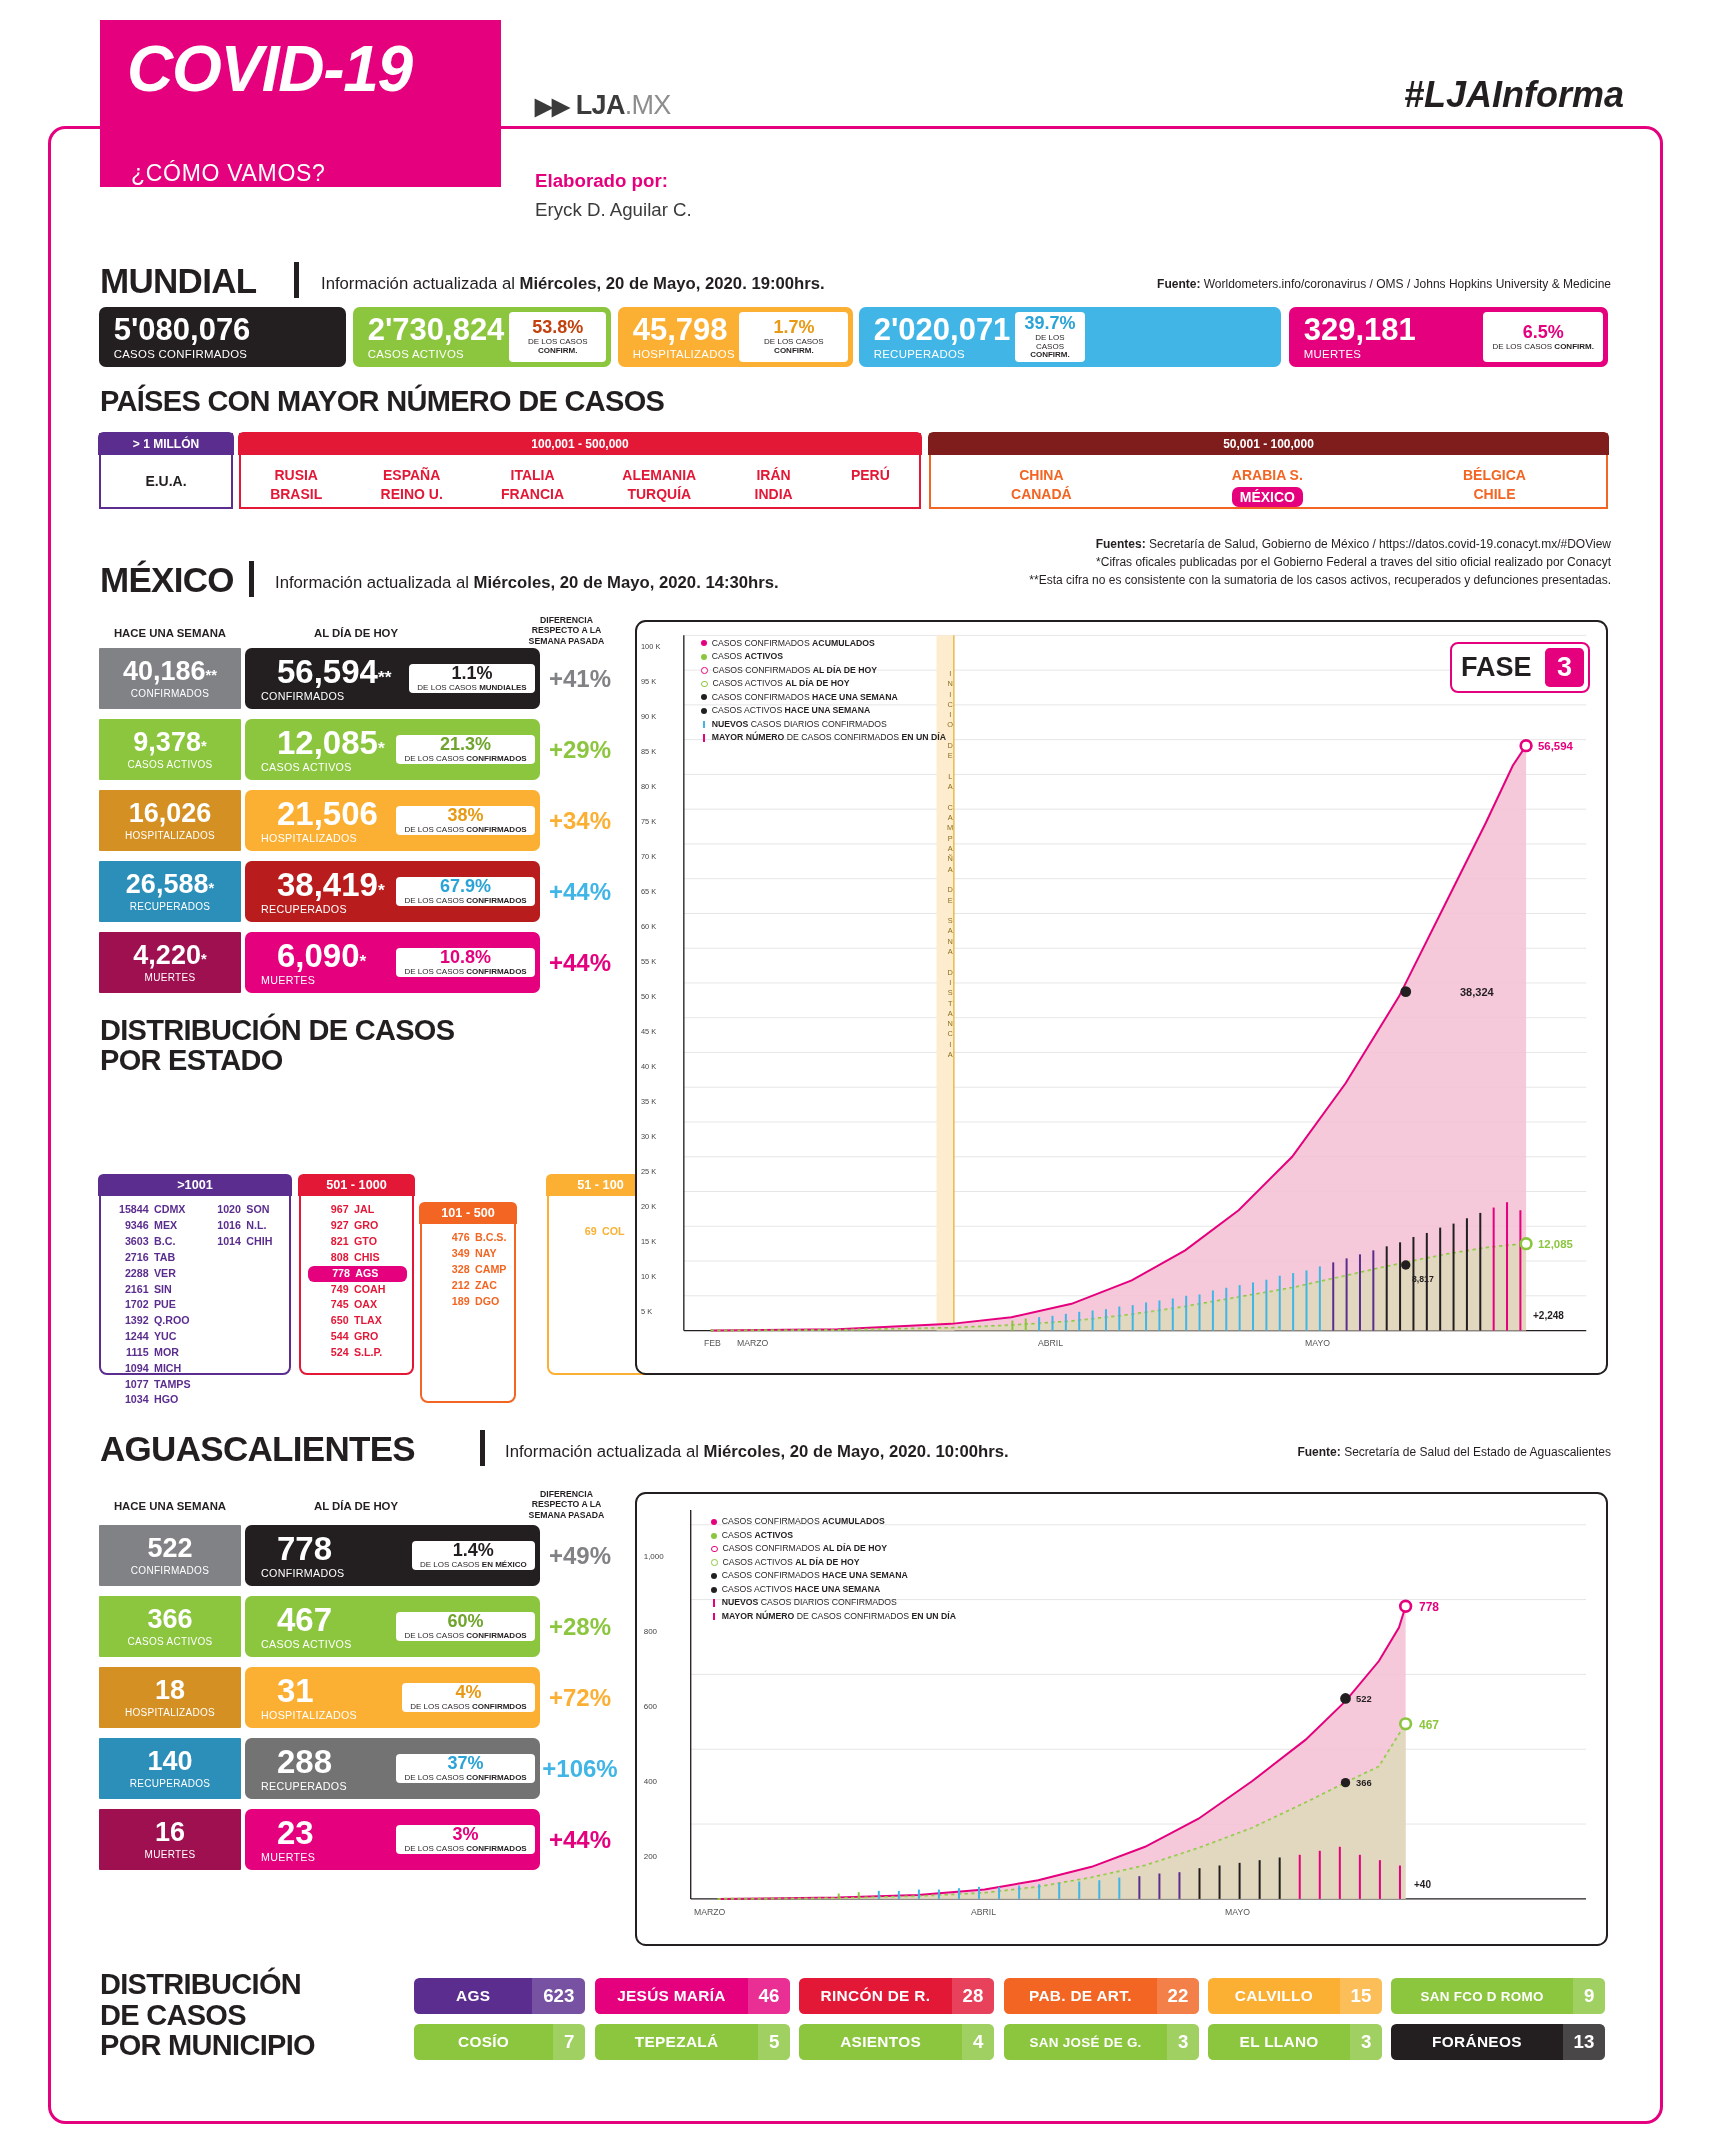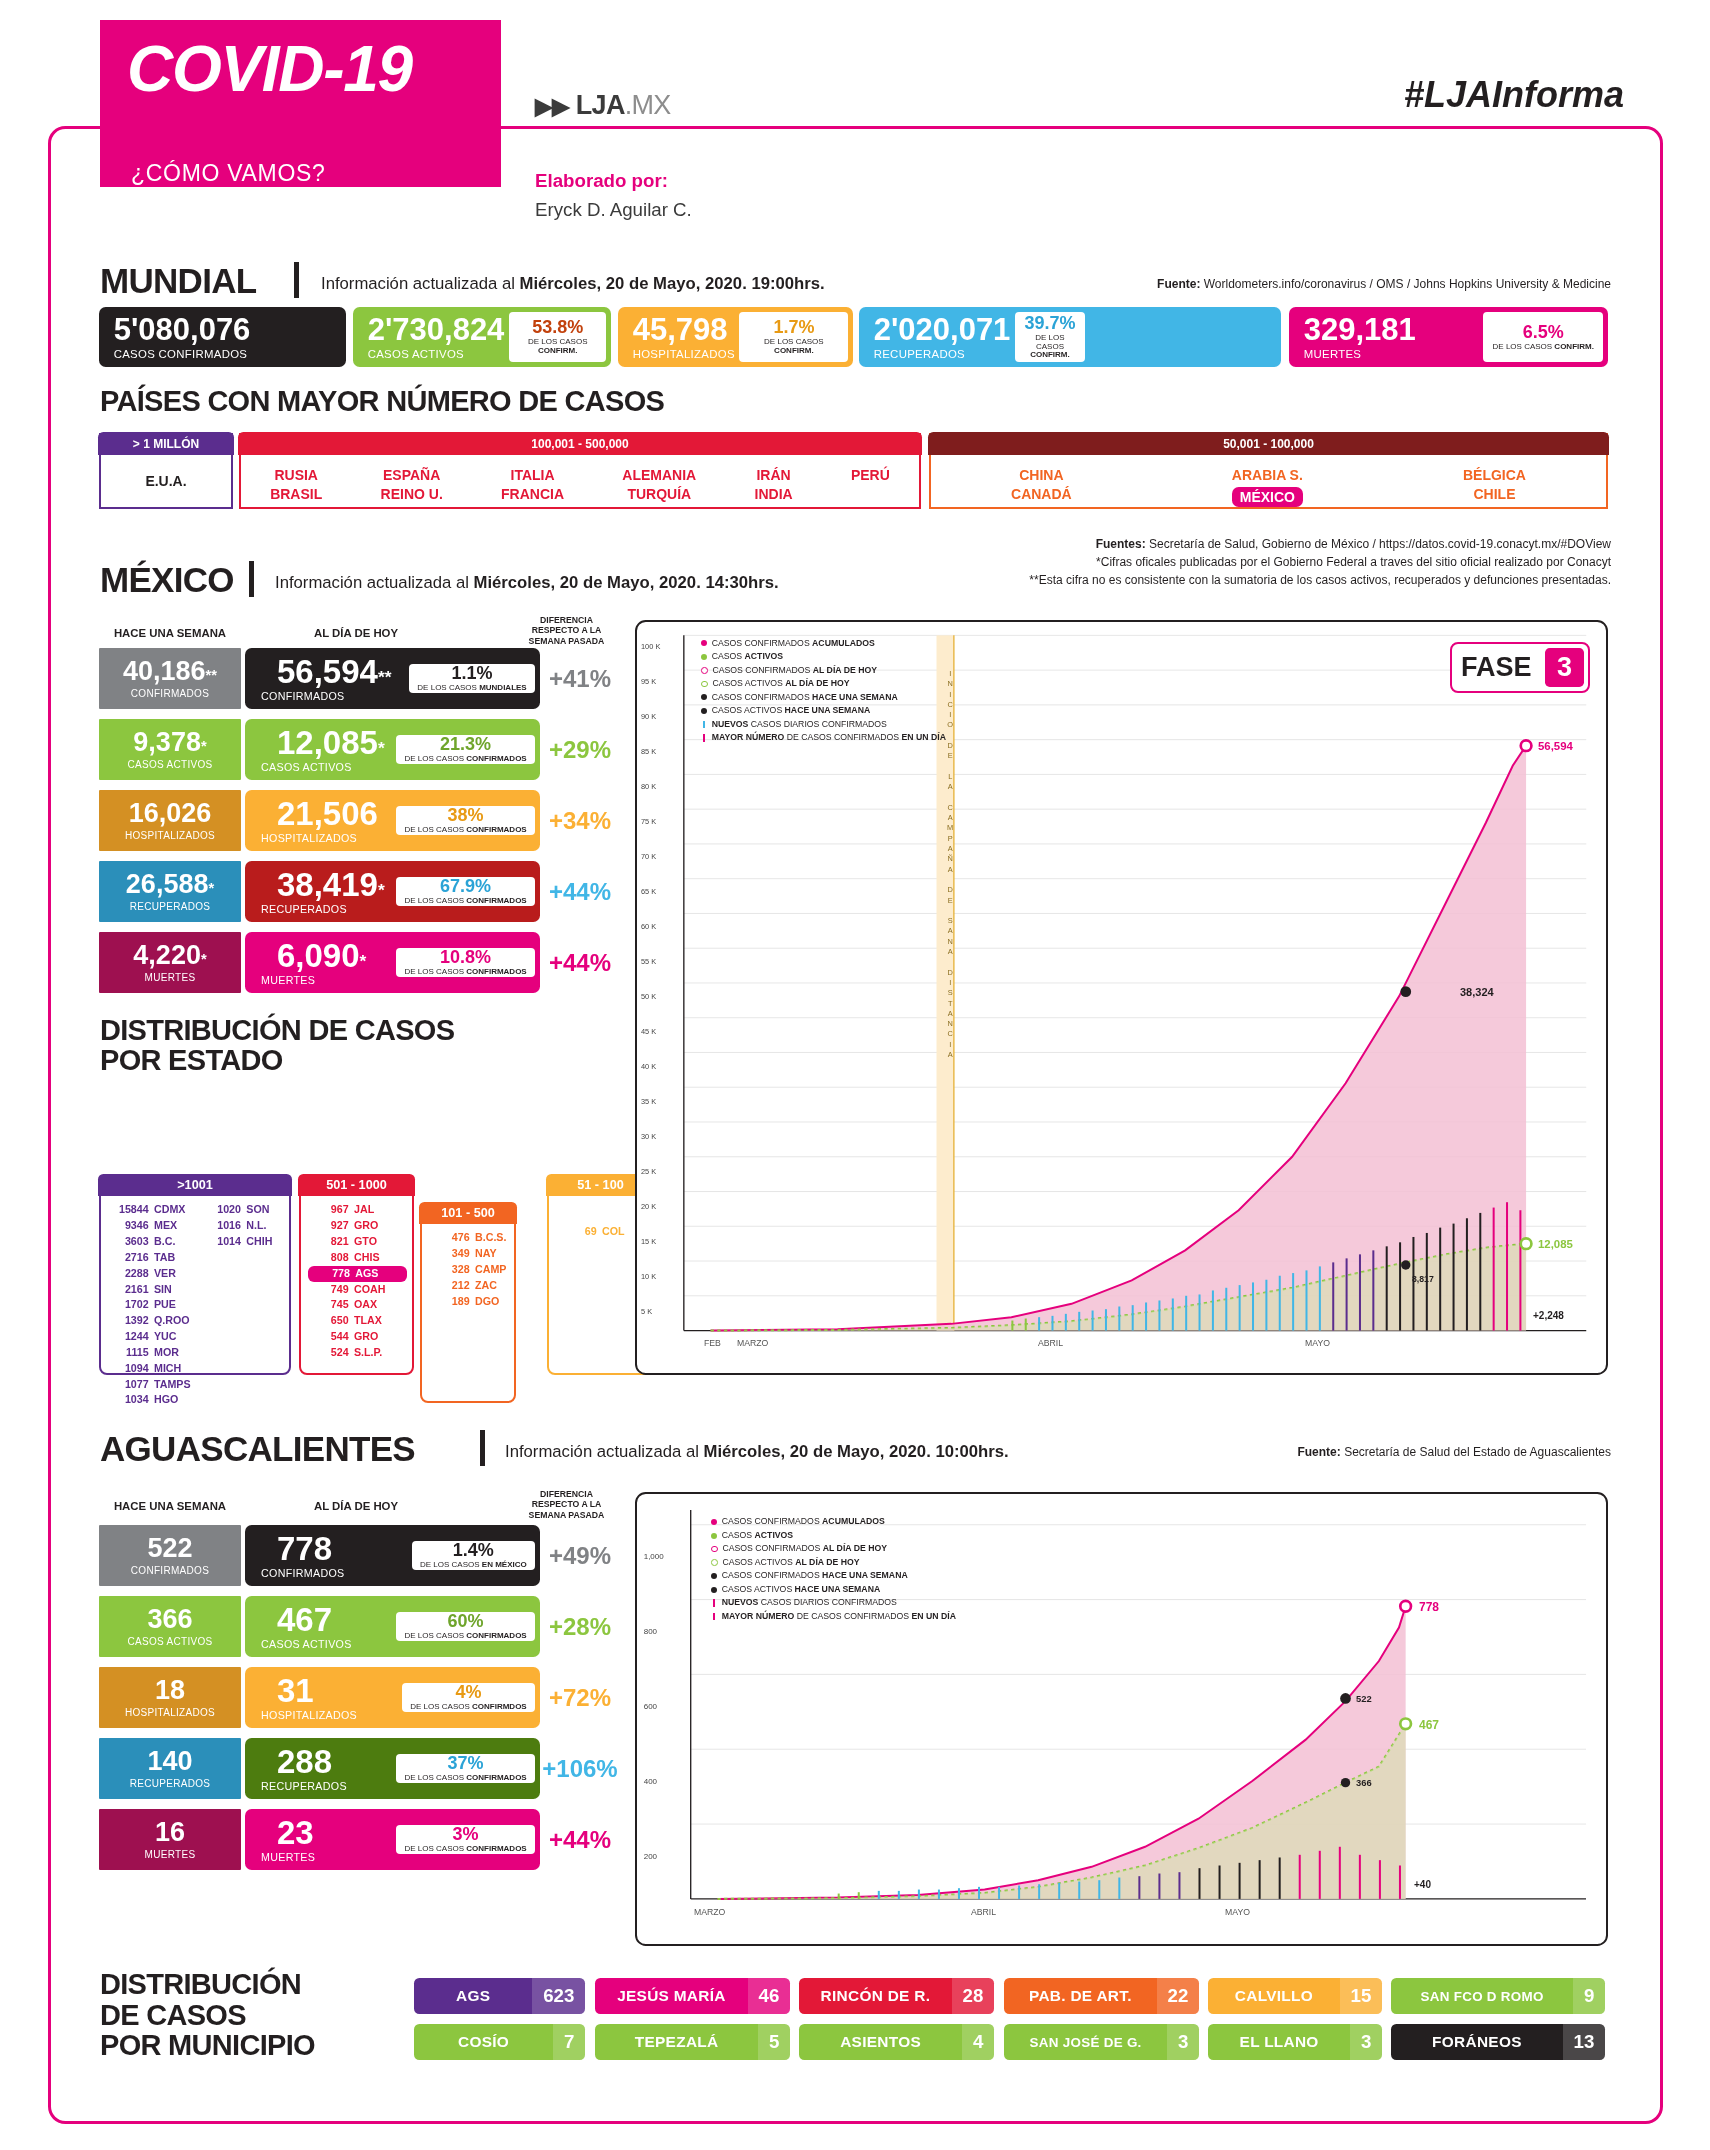--- a/index.html
+++ b/index.html
@@ -666,21 +666,21 @@
         </div>
     </div>
     <div class="m-diff" style="color:#fbb034;">+72%</div>
   </div>
 
   <div class="mrow" style="left:99px;top:1738px;width:521px;">
     <div class="m-prev" style="background:#2b8fba;">
         <div class="n">140</div>
         <div class="l">RECUPERADOS</div>
       </div>
-    <div class="m-now" style="background:#4d7c0f;gap:29px;">
+    <div class="m-now" style="background:#737373;gap:29px;">
       <div class="col">
           <div class="n">288</div>
           <div class="l">RECUPERADOS</div>
         </div>
       <div class="pct" style="margin-left:auto;">
           <div class="pctn" style="color:#2ba3d6">37%</div>
           <div class="pctl">DE LOS CASOS <b>CONFIRMADOS</b></div>
         </div>
     </div>
     <div class="m-diff" style="color:#41b6e6;">+106%</div>

